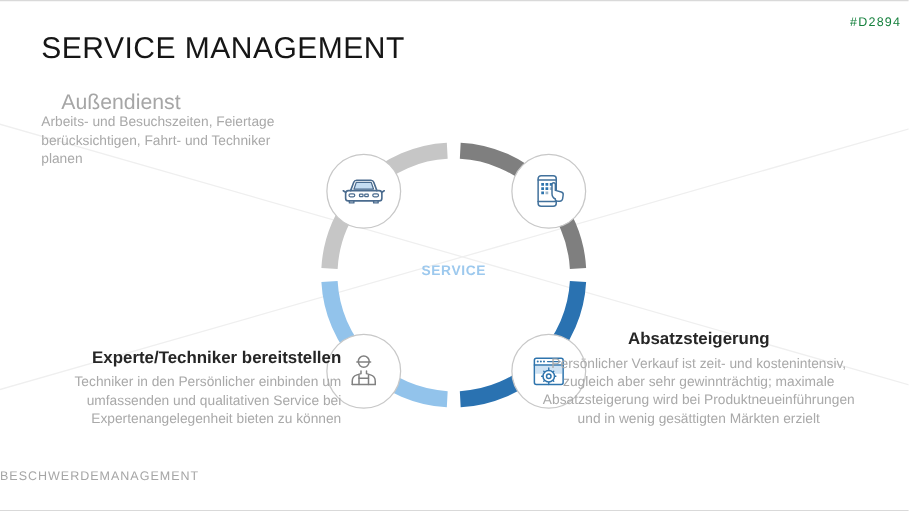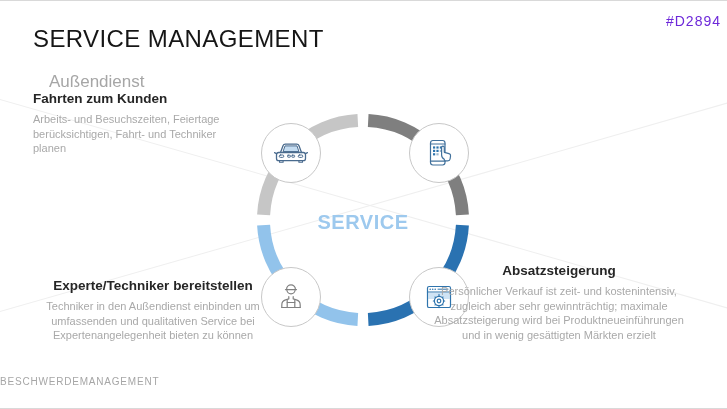--- a/index.html
+++ b/index.html
@@ -13,37 +13,37 @@
     border-bottom:1px solid #d9d9d9;
     box-sizing:border-box;
   }
   
   .diag{position:absolute;left:-80px;top:204px;width:900px;height:1px;background:#efefef;z-index:0;}
   .diag-a{transform:rotate(16deg);}
   .diag-b{transform:rotate(-16deg);}
 
   .slide-code{
     position:absolute;top:12px;right:6px;
-    font-size:14px;color:#6d28d9;letter-spacing:1px;z-index:4;
+    font-size:10px;color:#15803d;letter-spacing:1px;z-index:4;
   }
   .title{
     position:absolute;left:33px;top:24px;margin:0;
     font-size:24px;font-weight:500;color:#161616;letter-spacing:0.4px;z-index:4;
   }
   .subtitle{
     position:absolute;left:33px;top:55px;margin:16px;
     font-size:17px;font-weight:400;color:#a6a6a6;z-index:4;
   }
 
   .block{position:absolute;z-index:4;}
   .block h3{margin:0 0 6px 0;font-size:13.5px;font-weight:700;color:#262626;}
   .block p{margin:0;font-size:11px;line-height:1.32;color:#a9a9a9;white-space:pre-line;}
   .block.tl{left:33px;top:90px;width:225px;text-align:left;}
   .block.tr{right:33px;top:90px;width:235px;text-align:right;}
-  .block.bl{left:33px;top:277px;width:240px;text-align:center;}
+  .block.bl{left:33px;top:277px;width:240px;text-align:right;}
   .block.br{right:33px;top:262px;width:270px;text-align:center;}
 
   .footer-label{
     position:absolute;left:0;right:0;top:375px;
     font-size:10px;letter-spacing:0.8px;color:#a6a6a6;z-index:4;
   }
 
   .ring-svg{position:absolute;left:0;top:0;z-index:1;}
 
   .watermark{
@@ -63,46 +63,45 @@
     background:#fff;border:1px solid #c8c8c8;z-index:3;
     display:flex;align-items:center;justify-content:center;box-sizing:border-box;
   }
   .node-tl{left:261px;top:122px;}
   .node-tr{left:409px;top:122px;}
   .node-bl{left:261px;top:266px;}
   .node-br{left:409px;top:266px;}
 
   .center-label{
     position:absolute;left:363px;top:210px;transform:translateX(-50%);
-    font-size:20px;font-weight:700;color:#9dc9ee;letter-spacing:0.5px;z-index:3;
+    font-size:11px;font-weight:700;color:#9dc9ee;letter-spacing:0.5px;z-index:3;
   }
 </style>
 </head>
 <body>
 
 <div class="slide">
 
   <div class="diag diag-a"></div>
   <div class="diag diag-b"></div>
 
   <div class="slide-code">#D2894</div>
   <h1 class="title">SERVICE MANAGEMENT</h1>
   <h2 class="subtitle">Außendienst</h2>
 
   <section class="block tl">
-    <h3>Fahrten zum Kunden</h3>
     <p>Arbeits- und Besuchszeiten, Feiertage
 berücksichtigen, Fahrt- und Techniker
 planen</p>
   </section>
 
 
   <section class="block bl">
     <h3>Experte/Techniker bereitstellen</h3>
-    <p>Techniker in den Außendienst einbinden um
+    <p>Techniker in den Persönlicher einbinden um
 umfassenden und qualitativen Service bei
 Expertenangelegenheit bieten zu können</p>
   </section>
 
   <section class="block br">
     <h3>Absatzsteigerung</h3>
     <p>Persönlicher Verkauf ist zeit- und kostenintensiv,
 zugleich aber sehr gewinnträchtig; maximale
 Absatzsteigerung wird bei Produktneueinführungen
 und in wenig gesättigten Märkten erzielt</p>

